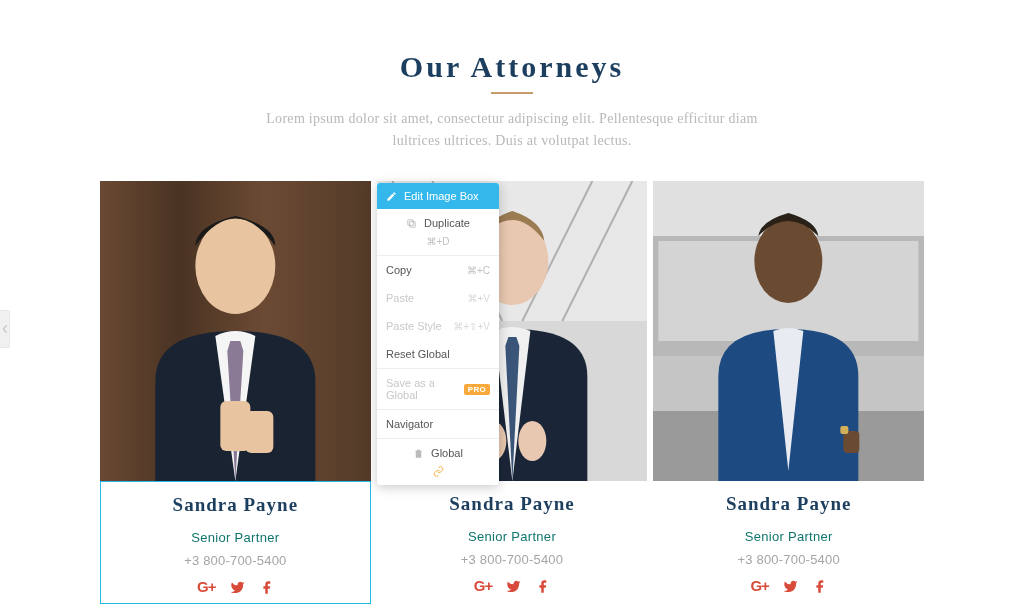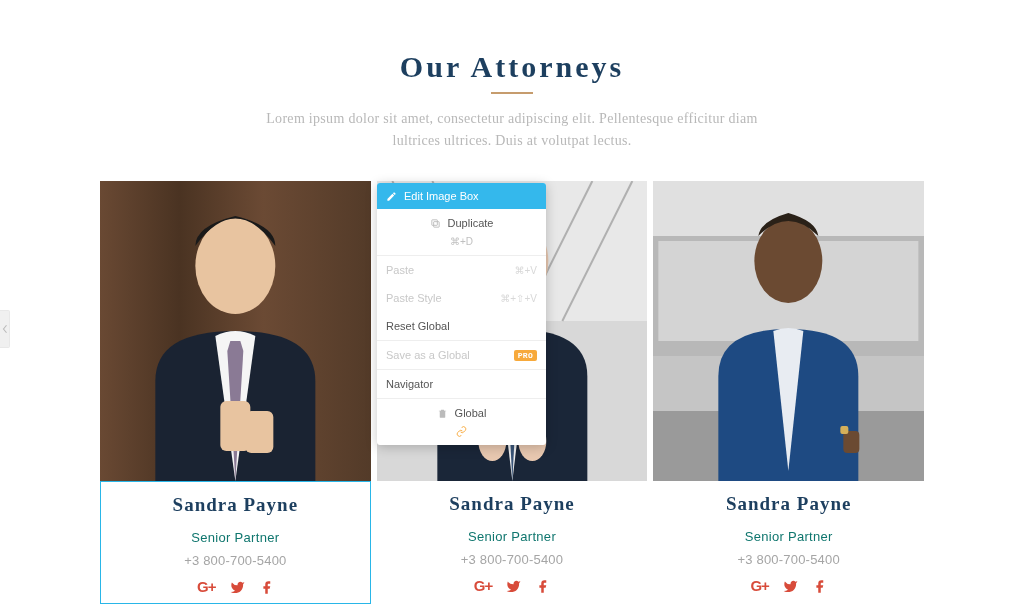--- a/index.html
+++ b/index.html
@@ -102,21 +102,21 @@
       width: 15px;
       height: 15px;
       fill: #d84b3a;
       vertical-align: middle;
     }
     
     .context-menu {
       position: absolute;
       left: 377px;
       top: 183px;
-      width: 169px;
+      width: 122px;
       background: #fff;
       border-radius: 3px;
       box-shadow: 0 2px 12px rgba(0,0,0,0.22);
       font-size: 11px;
       z-index: 100;
       overflow: hidden;
     }
     .ctx-header {
       background: #34b8ec;
       color: #fff;
@@ -150,21 +150,20 @@
       font-size: 10px;
     }
     .pro-badge {
       background: #f7a93b;
       color: #fff;
       font-size: 8px;
       font-weight: 700;
       padding: 1px 4px;
       border-radius: 2px;
       letter-spacing: 0.3px;
-      font-family: Liberation Mono, monospace;
     }
     .link-icon { fill: #f7a93b !important; }
     
     .side-tab {
       position: absolute;
       left: 0;
       top: 310px;
       width: 10px;
       height: 38px;
       background: #f0f0f0;
@@ -313,20 +312,24 @@
     <span class="ctx-left">
       <svg viewBox="0 0 24 24">
           <rect x="8" y="8" width="12" height="12" rx="1" fill="none" stroke="#bbb" stroke-width="2"></rect>
           <rect x="4" y="4" width="12" height="12" rx="1" fill="none" stroke="#bbb" stroke-width="2"></rect>
         </svg>
       <span>Duplicate</span>
     </span>
     <span class="shortcut">⌘+D</span>
   </div>
   <div class="ctx-sep"></div>
+  <div class="ctx-item">
+    <span>Copy</span>
+    <span class="shortcut">⌘+C</span>
+  </div>
   <div class="ctx-item disabled">
     <span>Paste</span>
     <span class="shortcut">⌘+V</span>
   </div>
   <div class="ctx-item disabled">
     <span>Paste Style</span>
     <span class="shortcut">⌘+⇧+V</span>
   </div>
   <div class="ctx-item">
     <span>Reset Global</span>

